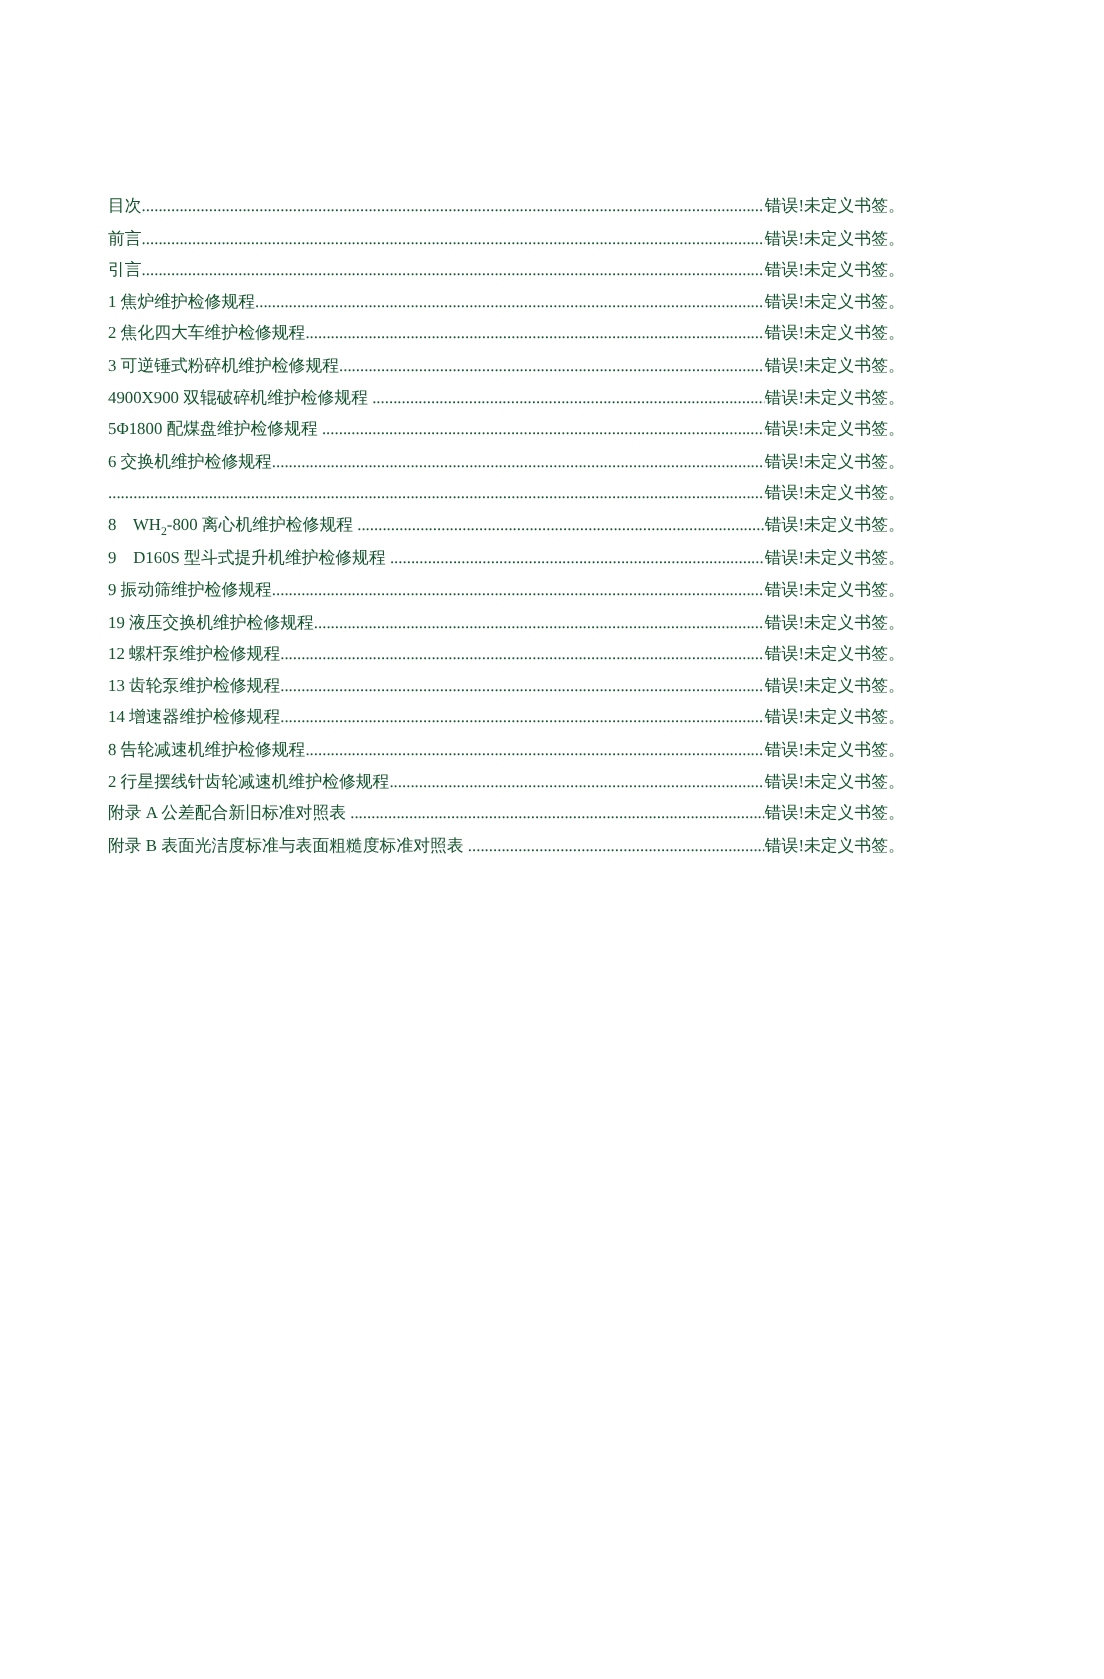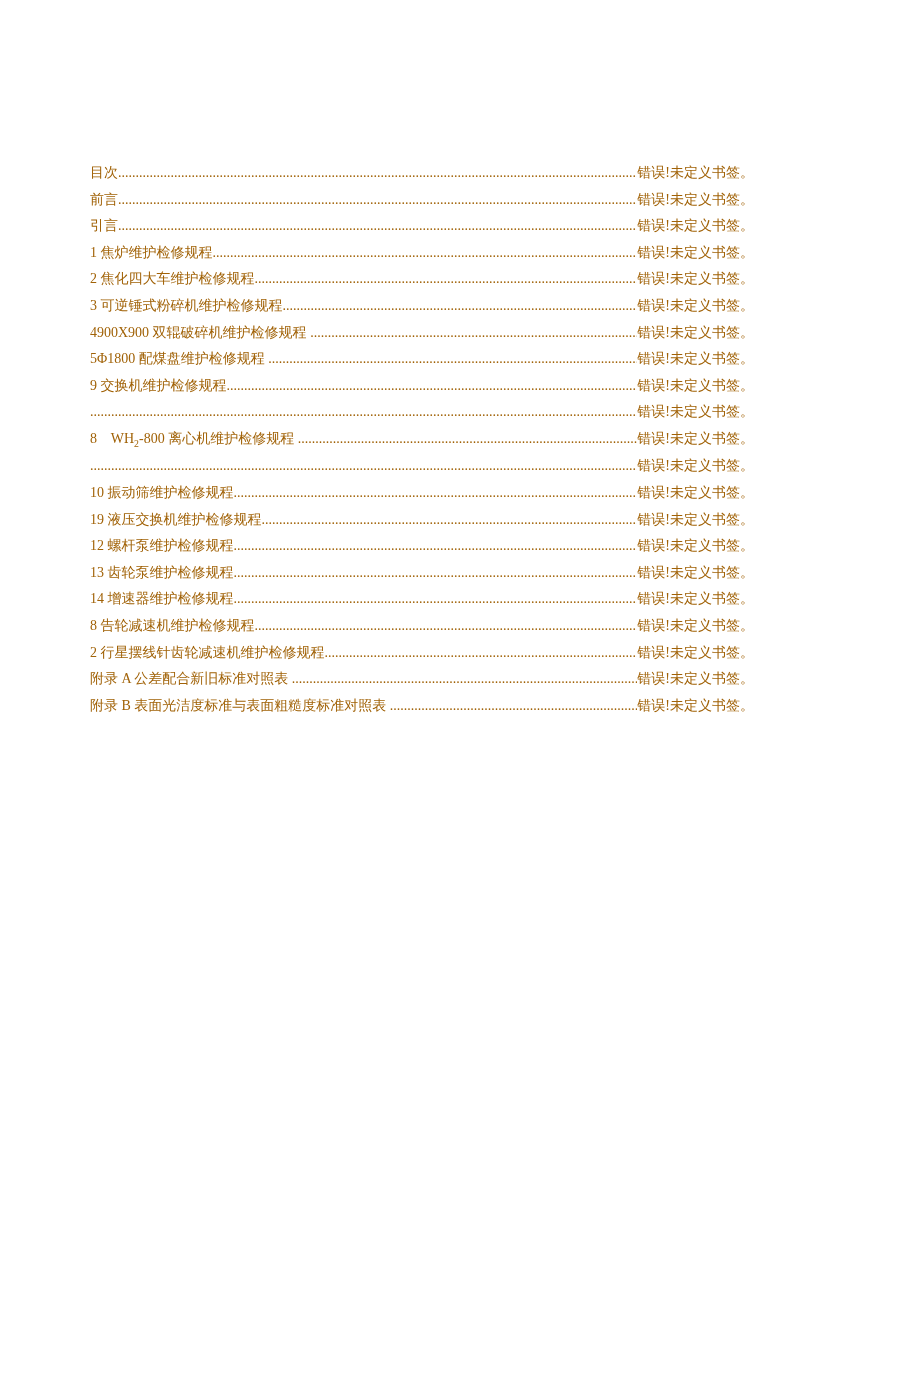--- a/index.html
+++ b/index.html
@@ -8,21 +8,21 @@
     background: #ffffff;
     width: 920px;
     height: 1399px;
   }
   .page {
     box-sizing: border-box;
     width: 844px;
     padding: 160px 90px 0 90px;
     font-family: "SimSun", "Songti SC", serif;
     font-size: 14px;
-    color: #a16207;
+    color: #14532d;
     line-height: 1.9;
   }
   .toc-line {
     display: flex;
     align-items: baseline;
     white-space: nowrap;
     margin: 0;
     padding: 0;
   }
   .toc-label {
@@ -85,39 +85,40 @@
         <span class="toc-label">4900X900 双辊破碎机维护检修规程 </span>
         <span class="toc-leader">................................................................................................................................................................................................................................................................................................................................................................................................................</span>
         <span class="toc-right">错误!未定义书签。</span>
       </div>
       <div class="toc-line">
         <span class="toc-label">5Φ1800 配煤盘维护检修规程 </span>
         <span class="toc-leader">................................................................................................................................................................................................................................................................................................................................................................................................................</span>
         <span class="toc-right">错误!未定义书签。</span>
       </div>
       <div class="toc-line">
-        <span class="toc-label">9 交换机维护检修规程</span>
+        <span class="toc-label">6 交换机维护检修规程</span>
         <span class="toc-leader">................................................................................................................................................................................................................................................................................................................................................................................................................</span>
         <span class="toc-right">错误!未定义书签。</span>
       </div>
       <div class="toc-line">
         <span class="toc-leader">................................................................................................................................................................................................................................................................................................................................................................................................................</span>
         <span class="toc-right">错误!未定义书签。</span>
       </div>
       <div class="toc-line">
         <span class="toc-label">8    WH<sub>2</sub>-800 离心机维护检修规程 </span>
         <span class="toc-leader">................................................................................................................................................................................................................................................................................................................................................................................................................</span>
         <span class="toc-right">错误!未定义书签。</span>
       </div>
       <div class="toc-line">
+        <span class="toc-label">9    D160S 型斗式提升机维护检修规程 </span>
         <span class="toc-leader">................................................................................................................................................................................................................................................................................................................................................................................................................</span>
         <span class="toc-right">错误!未定义书签。</span>
       </div>
       <div class="toc-line">
-        <span class="toc-label">10 振动筛维护检修规程</span>
+        <span class="toc-label">9 振动筛维护检修规程</span>
         <span class="toc-leader">................................................................................................................................................................................................................................................................................................................................................................................................................</span>
         <span class="toc-right">错误!未定义书签。</span>
       </div>
       <div class="toc-line">
         <span class="toc-label">19 液压交换机维护检修规程</span>
         <span class="toc-leader">................................................................................................................................................................................................................................................................................................................................................................................................................</span>
         <span class="toc-right">错误!未定义书签。</span>
       </div>
       <div class="toc-line">
         <span class="toc-label">12 螺杆泵维护检修规程</span>

